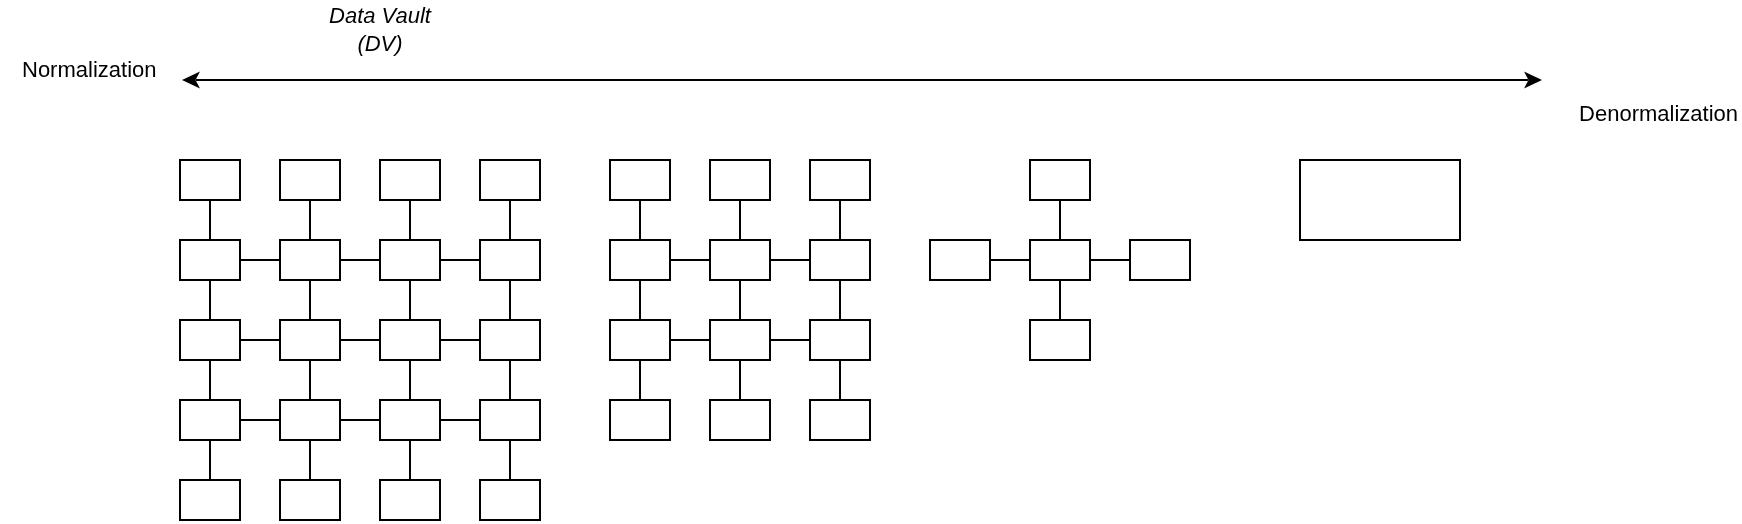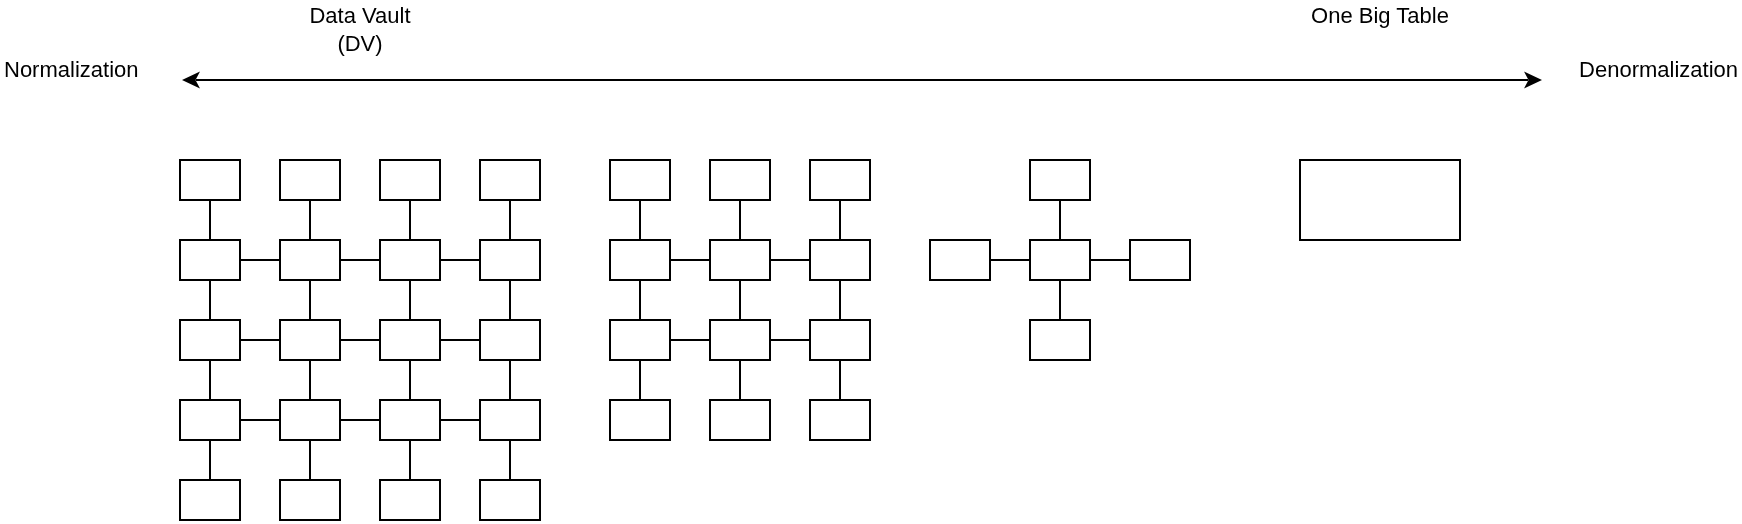--- a/index.html
+++ b/index.html
@@ -27,22 +27,22 @@
     white-space: nowrap;
   }
   .cluster-label span { display: block; }
   .side-label {
     position: absolute;
     top: 58px;
     font-size: 22px;
     line-height: 24px;
     white-space: nowrap;
   }
-  .side-label.left  { left: 4px; }
-  .side-label.right { right: 4px; }
+  .side-label.left  { left: 22px; }
+  .side-label.right { right: 4px; margin-top: 44px; }
 </style>
 </head>
 <body>
 
 <div class="canvas">
 
   <svg id="diagram-svg" xmlns="http://www.w3.org/2000/svg" viewBox="0 0 1742 524">
       <line x1="210" y1="200" x2="210" y2="240" stroke="#000000" stroke-width="2"></line>
       <line x1="310" y1="200" x2="310" y2="240" stroke="#000000" stroke-width="2"></line>
       <line x1="410" y1="200" x2="410" y2="240" stroke="#000000" stroke-width="2"></line>
@@ -125,24 +125,23 @@
       <rect x="1300" y="160" width="160" height="80" fill="#ffffff" stroke="#000000" stroke-width="2"></rect>
       <line x1="196" y1="80" x2="1528" y2="80" stroke="#000000" stroke-width="2"></line>
       <path d="M 182 80 L 200 71.5 L 195.5 80 L 200 88.5 Z" fill="#000000"></path>
       <path d="M 1542 80 L 1524 71.5 L 1528.5 80 L 1524 88.5 Z" fill="#000000"></path>
     </svg>
 
   <div class="side-label left">Normalization</div>
 
   <div class="side-label right">Denormalization</div>
 
-  <div class="cluster-label" style="left: 360px;">
+  <div class="cluster-label" style="left: 380px; font-style: italic;">
     <span>Data Vault</span>
     <span>(DV)</span>
   </div>
 
 
 
   <div class="cluster-label" style="left: 1380px;">
-    <span>One Big Table</span>
   </div>
 
 </div>
 
 </body></html>

